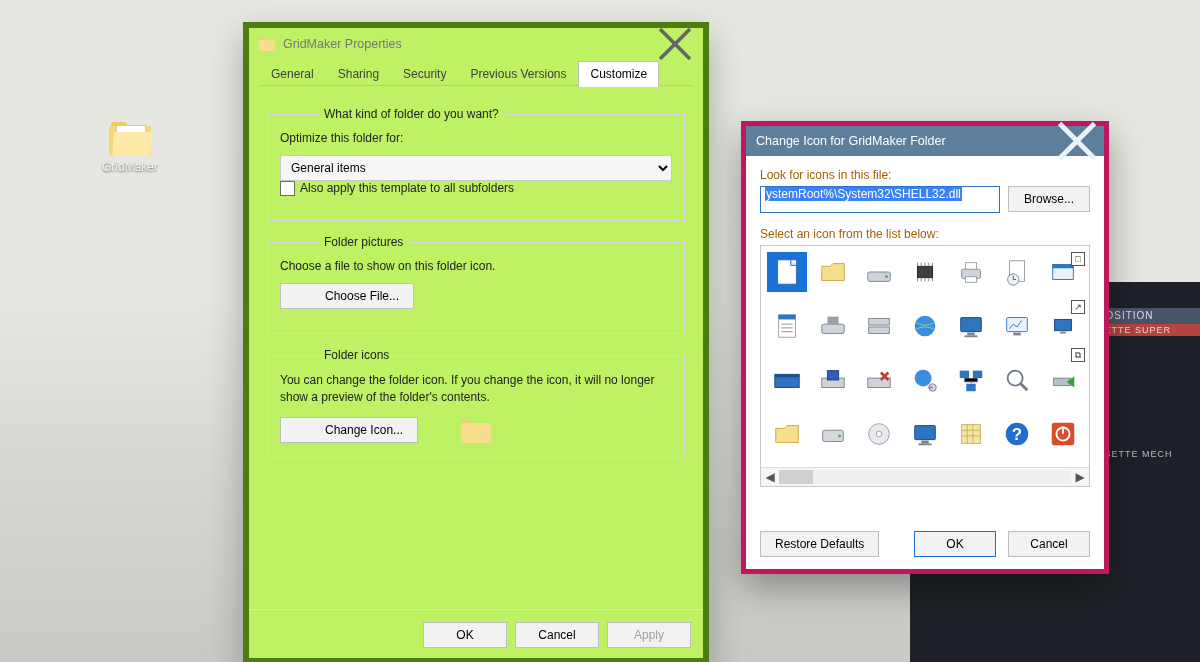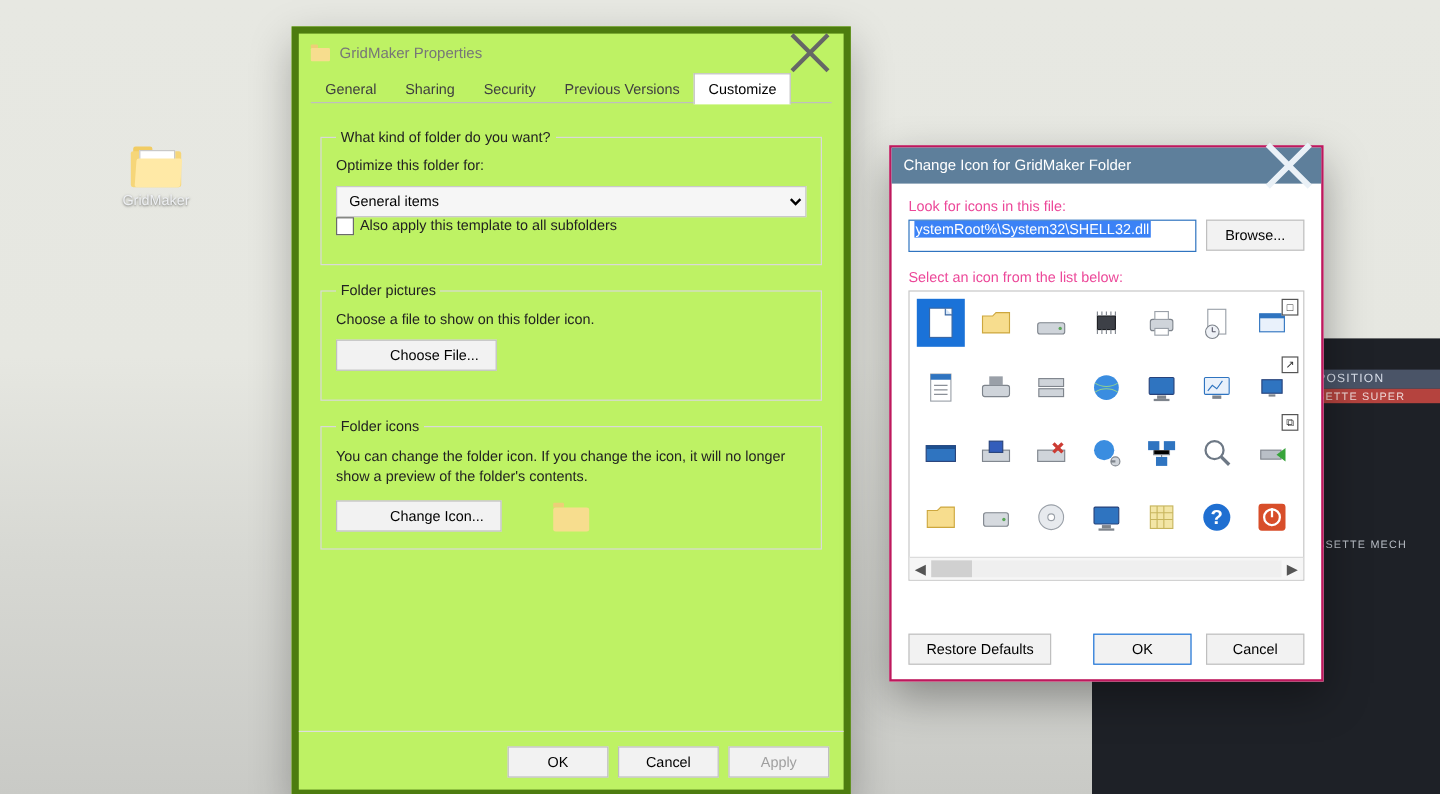--- a/index.html
+++ b/index.html
@@ -25,42 +25,42 @@
   .props-title .icon .ft { position:absolute; left:0; top:0; width:6px; height:3px; background:#edcf77; border-radius:1px 1px 0 0;}
   .props-title .icon .fb { position:absolute; left:0; top:3px; width:16px; height:11px; background:#f7dd8e; border-radius:1px;}
   .props-title .spacer { flex:1; }
   .props-title .close { width:36px; height:27px; display:flex; align-items:center; justify-content:center; color:#666; font-size:14px; }
   .tabs { height:26px; display:flex; padding-left:10px; position:relative; border-bottom:1px solid transparent;}
   .tab { padding:5px 11px 4px; color:#404040; border:1px solid transparent; border-bottom:none; position:relative; top:1px; background:transparent;}
   .tab.active { border-color:#bfbfbf; background:#fff; color:#000; }
   .tabline { position:absolute; left:10px; right:10px; bottom:0; height:1px; background:#bfbfbf;}
   .body { padding:14px 18px 0; }
   fieldset { border:1px solid #d9d9d9; margin:6px 0 14px; padding:10px 12px 14px; }
-  legend { padding:0 4px; color:#222; }
+  legend { padding:0 4px; color:#222;margin-left:40px; }
   .row { margin:0 0 10px; color:#222; }
   select.nice { width:100%; height:26px; border:1px solid #c9c9c9; background:#f6f6f6; font-family:inherit; font-size:12px; padding:0 6px;}
   .chk { display:flex; align-items:flex-start; gap:5px; }
   .chk .box { width:13px; height:13px; border:1px solid #6b6b6b; background:#fff; }
   .winbtn { height:26px; border:1px solid #bfbfbf; background:#f2f2f2; padding:0 14px; font-family:inherit; font-size:12px; }
   .winbtn.small { min-width:108px;padding-left:44px; }
   .footer-row { position:absolute; left:0; right:0; bottom:10px; display:flex; justify-content:flex-end; gap:8px; padding:0 12px; }
   .footer-top { position:absolute; left:0; right:0; bottom:48px; height:1px; background:#dedede;}
   .winbtn.disabled { color:#a0a0a0; }
 
   .icon-preview { display:inline-block; vertical-align:middle; margin-left:40px; position:relative; width:30px; height:24px;}
   .icon-preview .ft { position:absolute; left:0; top:0; width:9px; height:4px; background:#edcf77; border-radius:1px 1px 0 0;}
   .icon-preview .fb { position:absolute; left:0; top:4px; width:30px; height:20px; background:#f7dd8e; border-radius:2px;}
 
   
-  .dlg { position:absolute; left:741px; top:121px; width:358px; height:443px; background:#fff; border:2px solid #be185d; box-shadow:0 14px 34px rgba(0,0,0,.35); }
+  .dlg { position:absolute; left:741px; top:121px; width:358px; height:443px; background:#fff; border:5px solid #be185d; box-shadow:0 14px 34px rgba(0,0,0,.35); }
   .dlg-title { height:30px; background:#5e7f9b; color:#fff; display:flex; align-items:center; padding:0 6px 0 10px; font-size:12.5px; }
   .dlg-title .spacer{ flex:1; }
   .dlg-title .close { width:42px; height:26px; display:flex; align-items:center; justify-content:center; color:#eaf1f7; font-size:13px; }
   .dlg-body { padding:12px 14px 0; }
-  .lbl { color:#ec4899; margin-bottom:4px; }
+  .lbl { color:#a16207; margin-bottom:4px; }
   .path-row { display:flex; gap:8px; margin-bottom:14px; }
   .path-input { flex:1; height:25px; border:1px solid #2f74c0; padding:0 4px; font-family:inherit; font-size:12px; color:#111; }
   .path-sel { background:#3b82f6; color:#fff; padding:0 1px; }
   .icon-grid-wrap { border:1px solid #c7c7c7; padding:6px 4px 0 6px; height:234px; position:relative; }
   .icon-grid { display:grid; grid-template-columns: repeat(7, 40px); grid-auto-rows:48px; gap:6px; }
   .ico { width:40px; height:40px; display:flex; align-items:center; justify-content:center; position:relative; }
   .ico.sel { background:#1a72d8; }
   .ico svg { width:30px; height:30px; }
   .right-col { position:absolute; right:4px; top:6px; width:14px; display:flex; flex-direction:column; gap:34px; }
   .navsquare { width:12px; height:12px; border:1px solid #555; background:#fff; display:flex; align-items:center; justify-content:center; font-size:9px; color:#333; }

